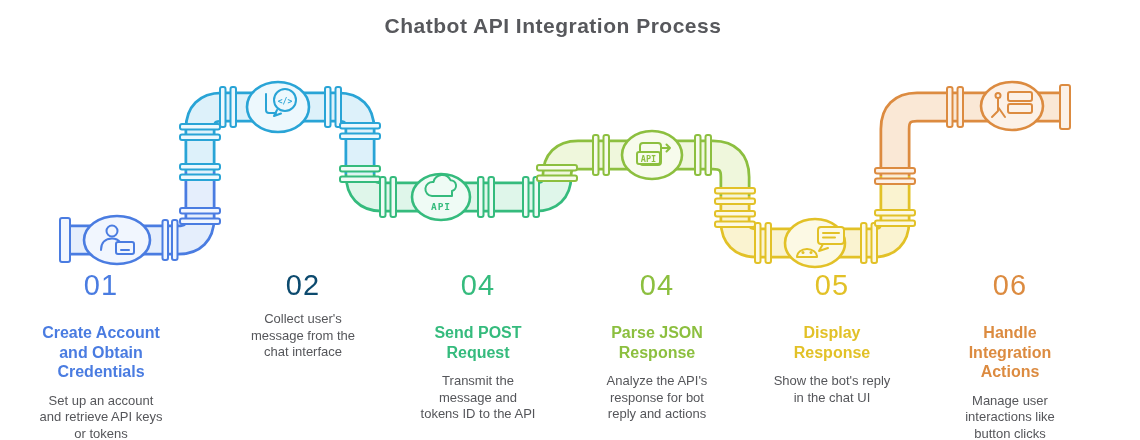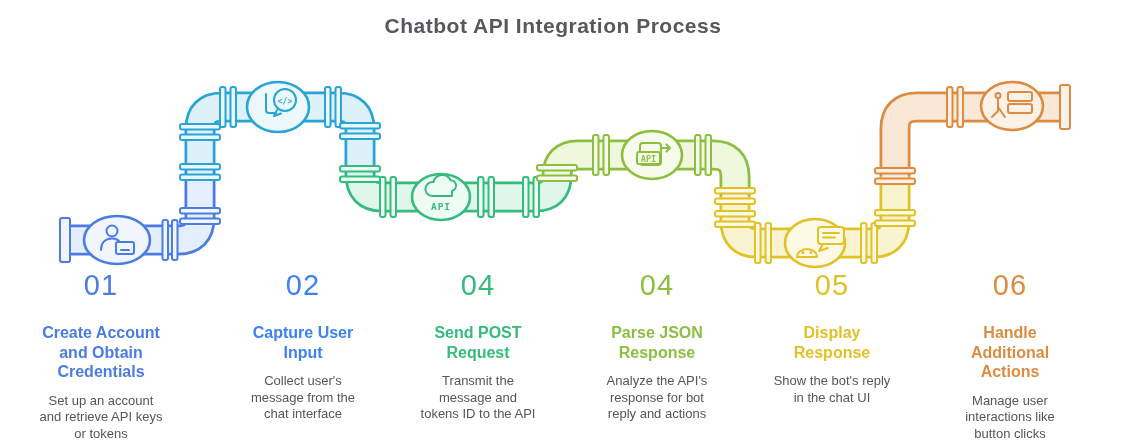--- a/index.html
+++ b/index.html
@@ -38,21 +38,21 @@
   .dot5{fill:#E2C127;stroke:none}
   .mono-label{font-family:"DejaVu Sans Mono", monospace;font-weight:bold;}
   .lb3{fill:#35BB7D;font-size:9.5px;letter-spacing:1px}
   .lb4{fill:#8CBF3F;font-size:8.5px}
   .lb2{fill:#29A4D6;font-size:8px}
   .step-col{position:absolute;top:271px;width:170px;text-align:center;}
   .step-num{font-size:29px;font-weight:400;letter-spacing:1px;line-height:1;}
   .step-title{white-space:pre-line;font-size:16px;font-weight:bold;line-height:1.22;margin-top:23px;}
   .step-desc{white-space:pre-line;font-size:13px;font-weight:500;line-height:1.28;margin-top:11px;color:#55565A;}
   .g1 .step-num,.g1 .step-title{color:#4A7CE1}
-  .g2 .step-num,.g2 .step-title{color:#3b82f6}
+  .g2 .step-num,.g2 .step-title{color:#0c4a6e}
   .g3 .step-num,.g3 .step-title{color:#35BB7D}
   .g4 .step-num,.g4 .step-title{color:#8CBF3F}
   .g5 .step-num,.g5 .step-title{color:#E2C127}
   .g6 .step-num,.g6 .step-title{color:#DC8B40}
 </style>
 </head>
 <body>
 
 <div class="canvas">
 
@@ -181,22 +181,20 @@
     <div class="step-num">01</div>
     <div class="step-title">Create Account
 and Obtain
 Credentials</div>
     <div class="step-desc">Set up an account
 and retrieve API keys
 or tokens</div>
   </div>
   <div class="step-col g2" style="left:218px">
     <div class="step-num">02</div>
-    <div class="step-title">Capture User
-Input</div>
     <div class="step-desc">Collect user's
 message from the
 chat interface</div>
   </div>
   <div class="step-col g3" style="left:393px">
     <div class="step-num">04</div>
     <div class="step-title">Send POST
 Request</div>
     <div class="step-desc">Transmit the
 message and
@@ -213,20 +211,20 @@
   <div class="step-col g5" style="left:747px">
     <div class="step-num">05</div>
     <div class="step-title">Display
 Response</div>
     <div class="step-desc">Show the bot's reply
 in the chat UI</div>
   </div>
   <div class="step-col g6" style="left:925px">
     <div class="step-num">06</div>
     <div class="step-title">Handle
-Additional
+Integration
 Actions</div>
     <div class="step-desc">Manage user
 interactions like
 button clicks</div>
   </div>
 
 </div>
 
 </body></html>

